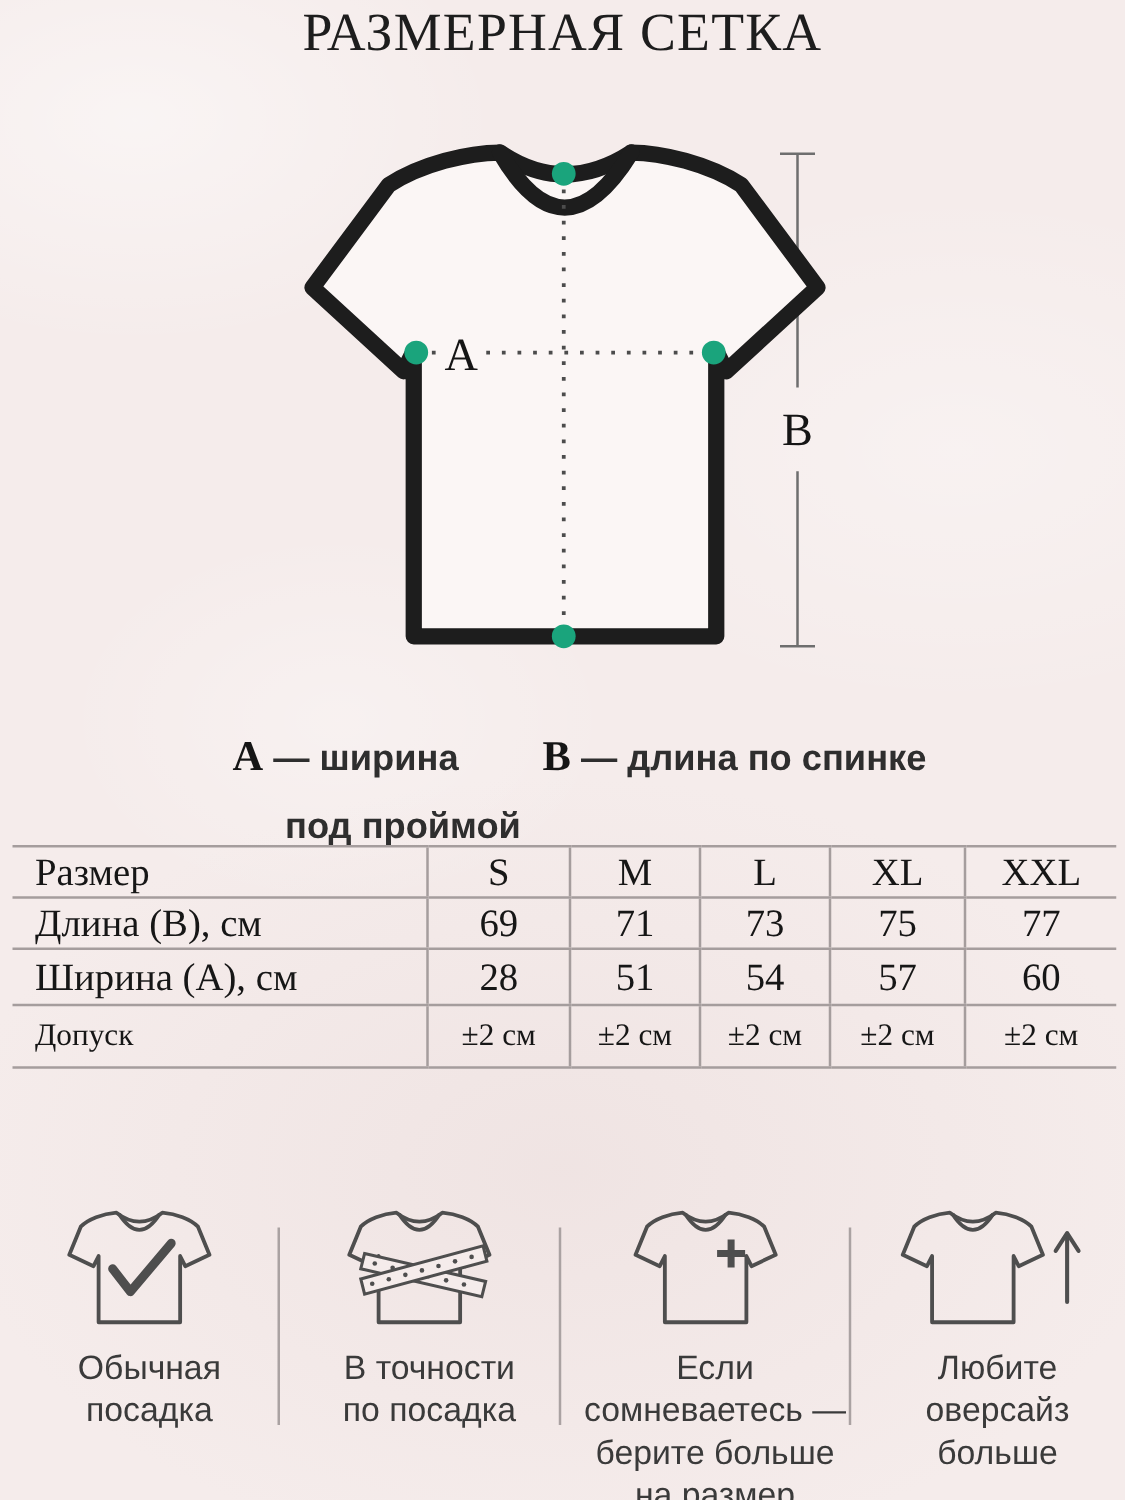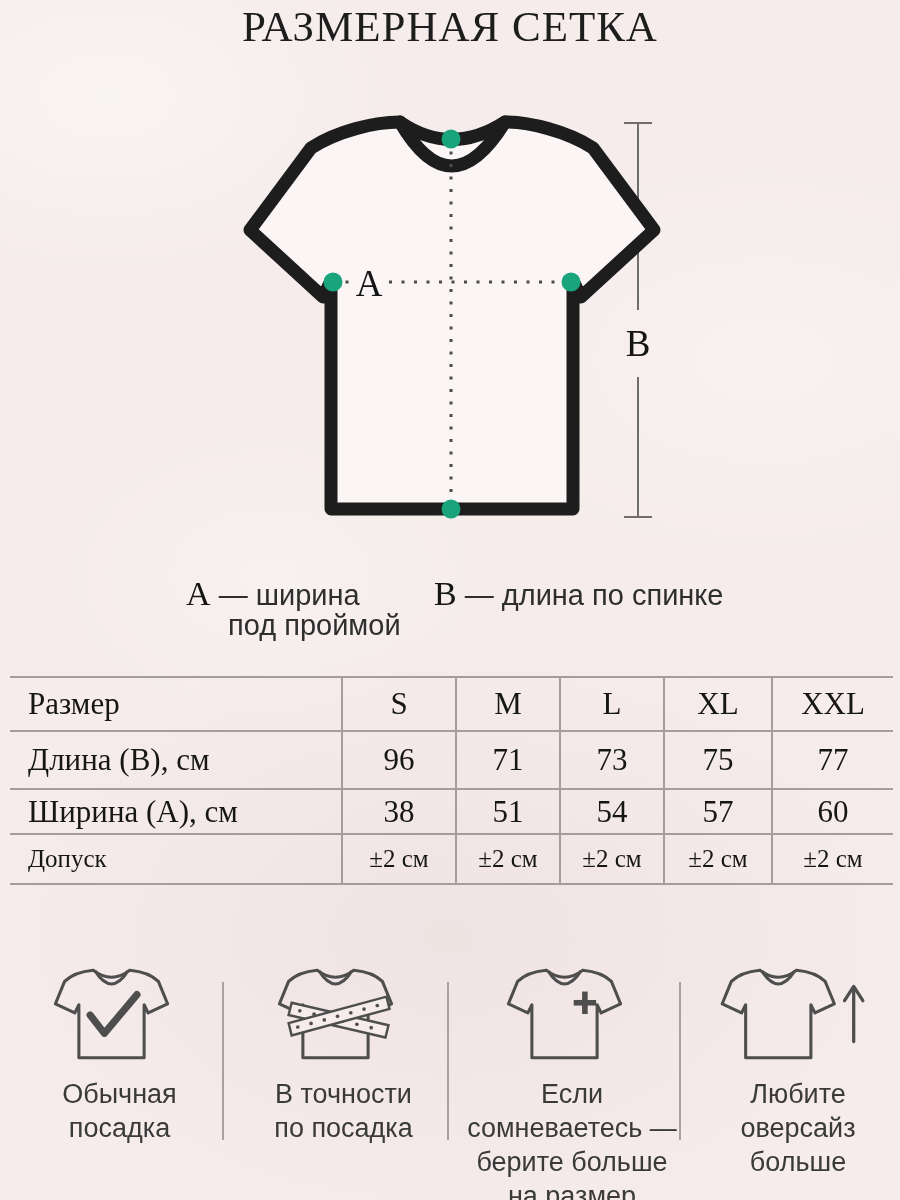--- a/index.html
+++ b/index.html
@@ -12,38 +12,38 @@
       radial-gradient(ellipse 650px 420px at 50% 78%, rgba(235,221,220,0.55), rgba(235,221,220,0) 75%),
       radial-gradient(ellipse 320px 220px at 30% 48%, rgba(255,255,255,0.28), rgba(255,255,255,0) 70%);
     font-family:"Liberation Sans",sans-serif;color:#1d1d1d;
   }
   .page-title{
     position:absolute;top:2px;left:0;width:100%;margin:0;text-align:center;
     font-family:"Liberation Serif",serif;font-weight:400;font-size:43px;
     letter-spacing:1px;color:#1d1d1d;
   }
   .diagram-svg{position:absolute;left:235px;top:105px;}
-  .legend{position:absolute;font-size:29px;color:#2e2e2e;line-height:30px;}
+  .legend{position:absolute;font-size:29px;color:#2e2e2e;line-height:54px;font-weight:bold;}
   .legend .cap{font-family:"Liberation Serif",serif;font-size:34px;color:#151515;}
   .legend-a{left:186px;top:579px;}
   .legend-a .line2{padding-left:42px;}
   .legend-b{left:434px;top:579px;}
 
   table.size-table{
     position:absolute;left:10px;top:676px;width:883px;
     border-collapse:collapse;table-layout:fixed;
     font-family:"Liberation Serif",serif;color:#161616;
   }
   .size-table td{font-size:31px;vertical-align:middle;
     border-bottom:2px solid #a59d9d;}
   .size-table tr:first-child td{border-top:2px solid #a59d9d;}
   .size-table td + td{border-left:2px solid #a59d9d;text-align:center;}
   .size-table td.lbl{padding-left:18px;text-align:left;}
-  .size-table tr.r1{height:54px;}
-  .size-table tr.r2{height:58px;}
+  .size-table tr.r1{height:41px;}
+  .size-table tr.r2{height:41px;}
   .size-table tr.r3{height:45px;}
   .size-table tr.r4{height:50px;}
   .size-table tr.r4 td{font-size:25px;}
 
   .fit-block{position:absolute;top:962px;width:223px;}
   .fit-icon{display:block;margin:0 auto;}
   .fit-caption{margin-top:9px;text-align:center;font-size:27px;line-height:34px;color:#3a3a3a;margin-left:16px;}
   .vdiv{position:absolute;top:982px;width:2px;height:158px;background:#aaa2a2;}
 </style>
 </head>
@@ -107,29 +107,29 @@
         <tr class="r1">
       <td class="lbl">Размер</td>
       <td>S</td>
       <td>M</td>
       <td>L</td>
       <td>XL</td>
       <td>XXL</td>
     </tr>
     <tr class="r2">
       <td class="lbl">Длина (В), см</td>
-      <td>96</td>
+      <td>69</td>
       <td>71</td>
       <td>73</td>
       <td>75</td>
       <td>77</td>
     </tr>
     <tr class="r3">
       <td class="lbl">Ширина (А), см</td>
-      <td>38</td>
+      <td>28</td>
       <td>51</td>
       <td>54</td>
       <td>57</td>
       <td>60</td>
     </tr>
     <tr class="r4">
       <td class="lbl">Допуск</td>
       <td>±2 см</td>
       <td>±2 см</td>
       <td>±2 см</td>

